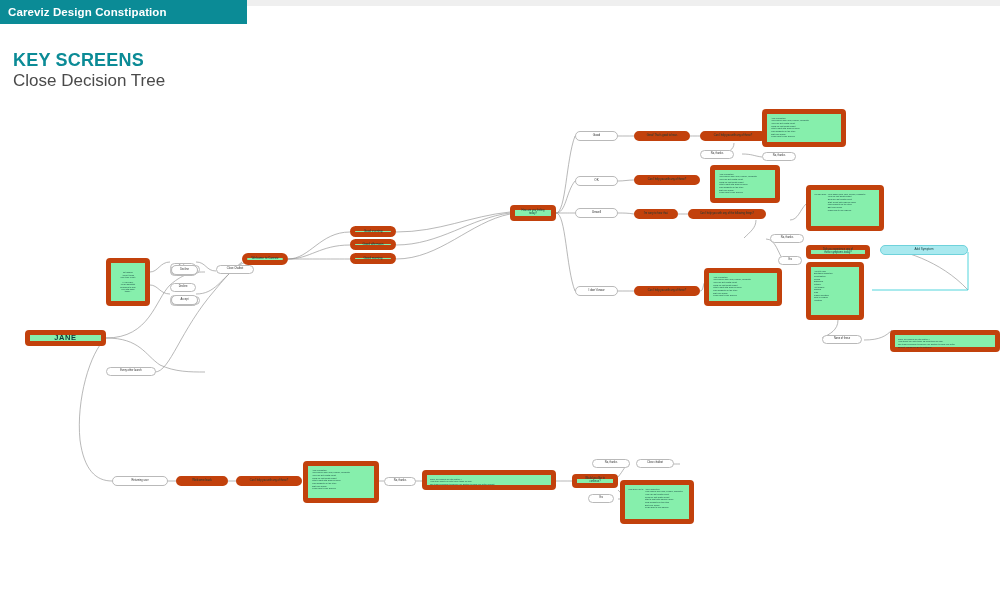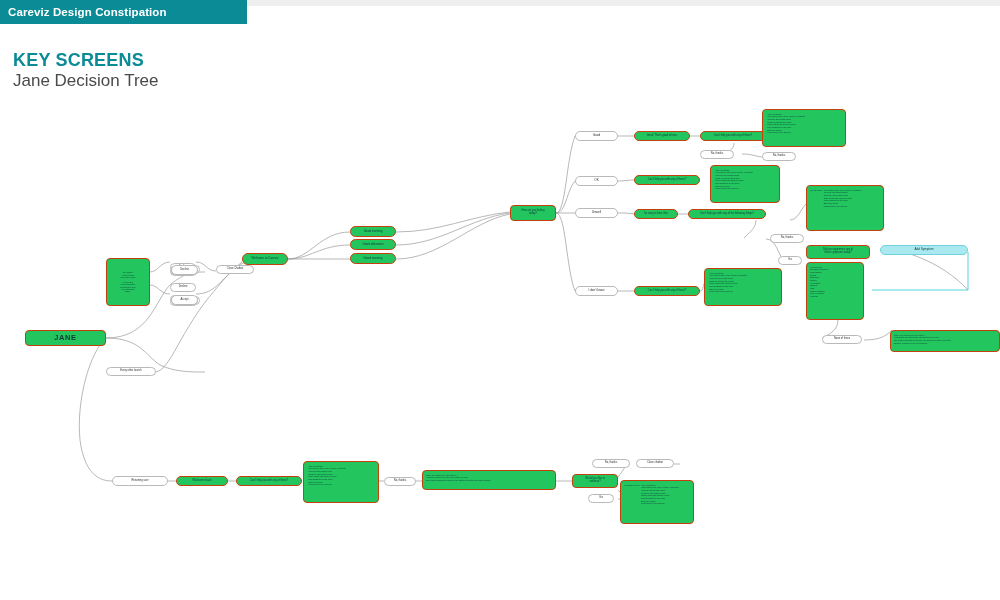--- a/index.html
+++ b/index.html
@@ -32,21 +32,21 @@
   
   #canvas{position:absolute;left:0;top:0;width:1000px;height:600px;}
   svg.edges{position:absolute;left:0;top:0;width:1000px;height:600px;pointer-events:none;}
   
   .node{
     position:absolute;box-sizing:border-box;
     border-radius:4px;display:flex;align-items:center;justify-content:center;
     text-align:center;line-height:1.15;
   }
   .teal{
-    background:#22c55e;border:1px solid #c2410c;color:#0e3a3b;
+    background:#86efac;border:5px solid #c2410c;color:#0e3a3b;
   }
   .teal-lt{
     background:#a9e9ef;border:1px solid #6fd2db;color:#0e3a3b;
   }
   .white{
     background:#ffffff;border:1px solid #b9b9b9;color:#2b2b2b;
   }
   .pill{border-radius:9px;}
   .t2{font-size:2.1px;}
   .t25{font-size:2.6px;}
@@ -358,13 +358,13 @@
     </ul>
   </div>
 
 </div>
 
 <div id="topstrip"></div>
 <div id="topbar">
   <span class="title">Careviz Design Constipation</span>
 </div>
 <div id="kicker">KEY SCREENS</div>
-<div id="subtitle">Jane Decision Tree</div>
+<div id="subtitle">Close Decision Tree</div>
 
 </body></html>

